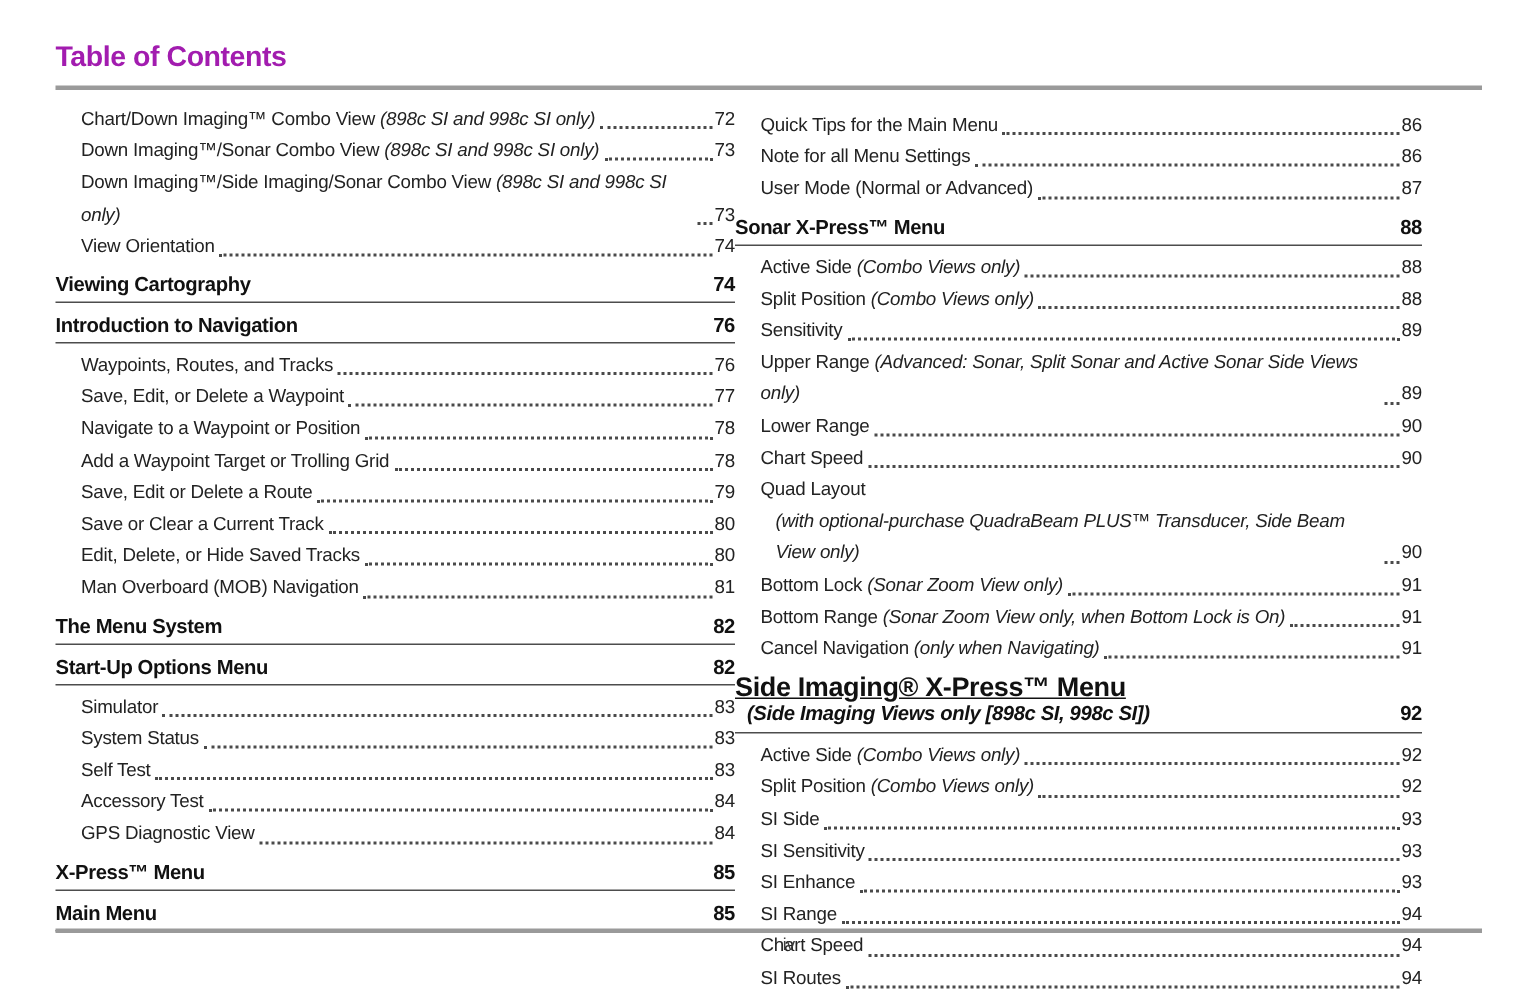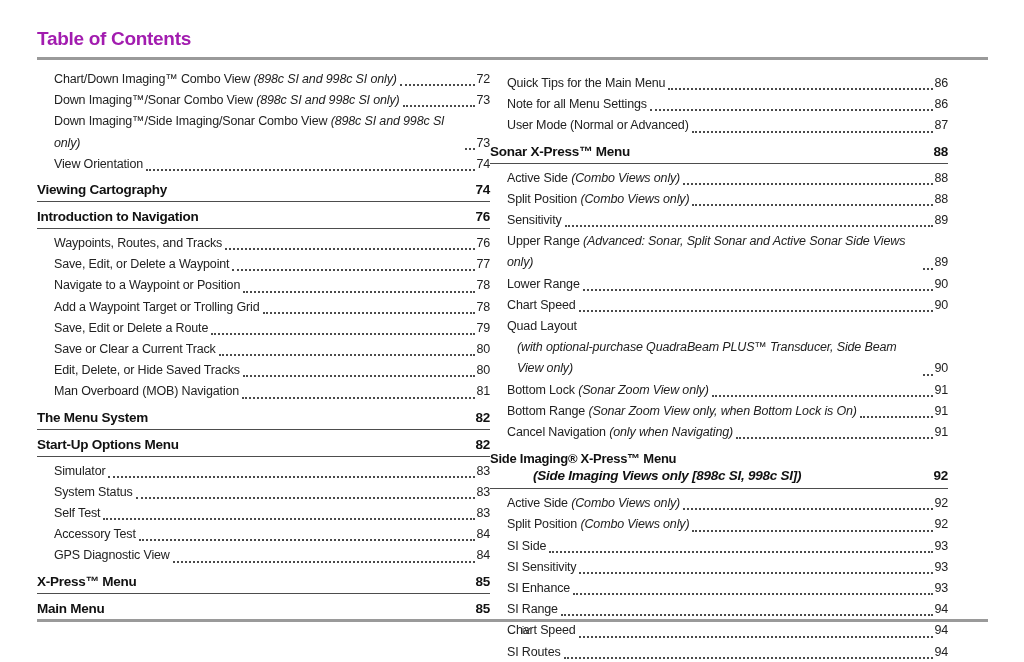--- a/index.html
+++ b/index.html
@@ -43,23 +43,23 @@
   }
   .section .spacer{flex:1;}
   .section .pg{font-size:13.5px;font-weight:bold;}
 
   
   .section2{
     margin:7px 0 4px 0;padding-bottom:3px;
     border-bottom:1.5px solid #4d4d4d;
     font-weight:bold;color:#111;letter-spacing:-0.25px;
   }
-  .section2 .l1{font-size:13px;line-height:17px;}
+  .section2 .l1{font-size:18px;line-height:17px;text-decoration:underline;}
   .section2 .l2{display:flex;align-items:flex-end;padding-left:8px;font-size:13.5px;line-height:18px;}
-  .section2 .l2 i{font-style:italic;margin-left:35px;}
+  .section2 .l2 i{font-style:italic;}
   .section2 .spacer{flex:1;}
   .section2 .pg{font-weight:bold;font-style:normal;}
 
   
   .footer-rule{position:absolute;left:37px;right:36px;top:619px;height:3px;background:#9a9a9a;}
   .footer-page{
     position:absolute;left:0;right:0;top:624px;text-align:center;
     font-size:11.5px;color:#3d3d3d;padding-left:28px;
   }
 </style>

